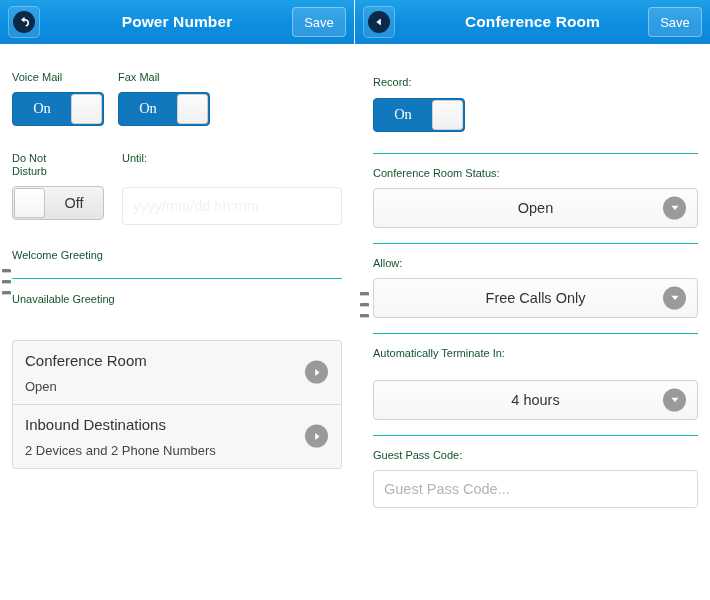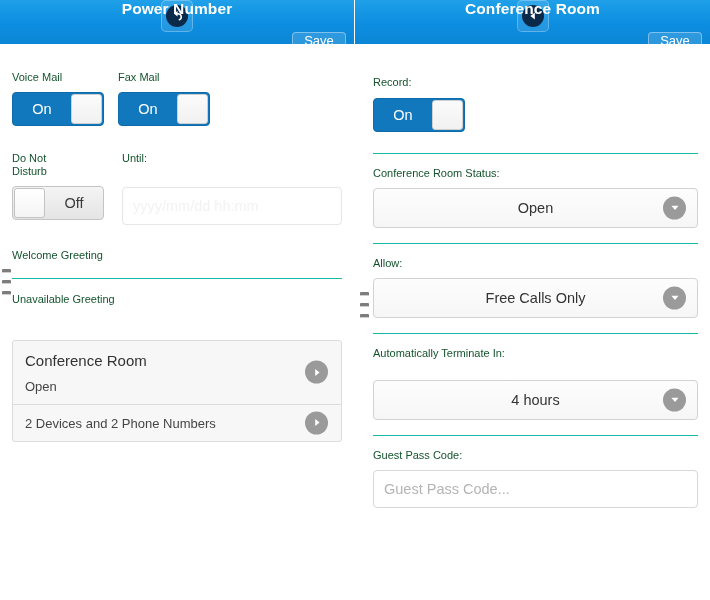--- a/index.html
+++ b/index.html
@@ -31,21 +31,20 @@
   .panel-left  { border-right: 1px solid #ffffff; }
 
   
   .header {
     position: relative;
     height: 44px;
     background: linear-gradient(180deg, #1fa0e8 0%, #0d8ee0 52%, #0c86d6 100%);
     display: flex;
     align-items: center;
     padding: 0 8px;
-    flex-direction: column;
   }
 
   .hdr-btn-back {
     width: 32px;
     height: 32px;
     border-radius: 5px;
     background: rgba(255,255,255,0.10);
     border: 1px solid rgba(255,255,255,0.28);
     display: flex;
     align-items: center;
@@ -116,20 +115,21 @@
     height: 34px;
     border-radius: 4px;
     display: flex;
     align-items: stretch;
     overflow: hidden;
     cursor: pointer;
   }
   .switch-on {
     background: #1278be;
     border: 1px solid #0f6aa8;
+    font-family: Liberation Serif, serif;
   }
   .switch-on .sw-text {
     flex: 1;
     color: #ffffff;
     font-size: 14.5px;
     display: flex; align-items: center; justify-content: center;
   }
   .switch-on .sw-knob {
     width: 31px;
     background: linear-gradient(180deg,#fbfbfb,#f1f1f1);
@@ -331,20 +331,21 @@
         <div class="listrow">
           <div class="lr-title">Conference Room</div>
           <div class="lr-sub">Open</div>
           <span class="arrow-circle">
             <svg width="12" height="12" viewBox="0 0 12 12">
                 <path d="M4.2 2.4v7.2L8.6 6z" fill="#ffffff"></path>
               </svg>
           </span>
         </div>
         <div class="listrow">
+          <div class="lr-title">Inbound Destinations</div>
           <div class="lr-sub">2 Devices and 2 Phone Numbers</div>
           <span class="arrow-circle">
             <svg width="12" height="12" viewBox="0 0 12 12">
                 <path d="M4.2 2.4v7.2L8.6 6z" fill="#ffffff"></path>
               </svg>
           </span>
         </div>
       </div>
 
     </div>

